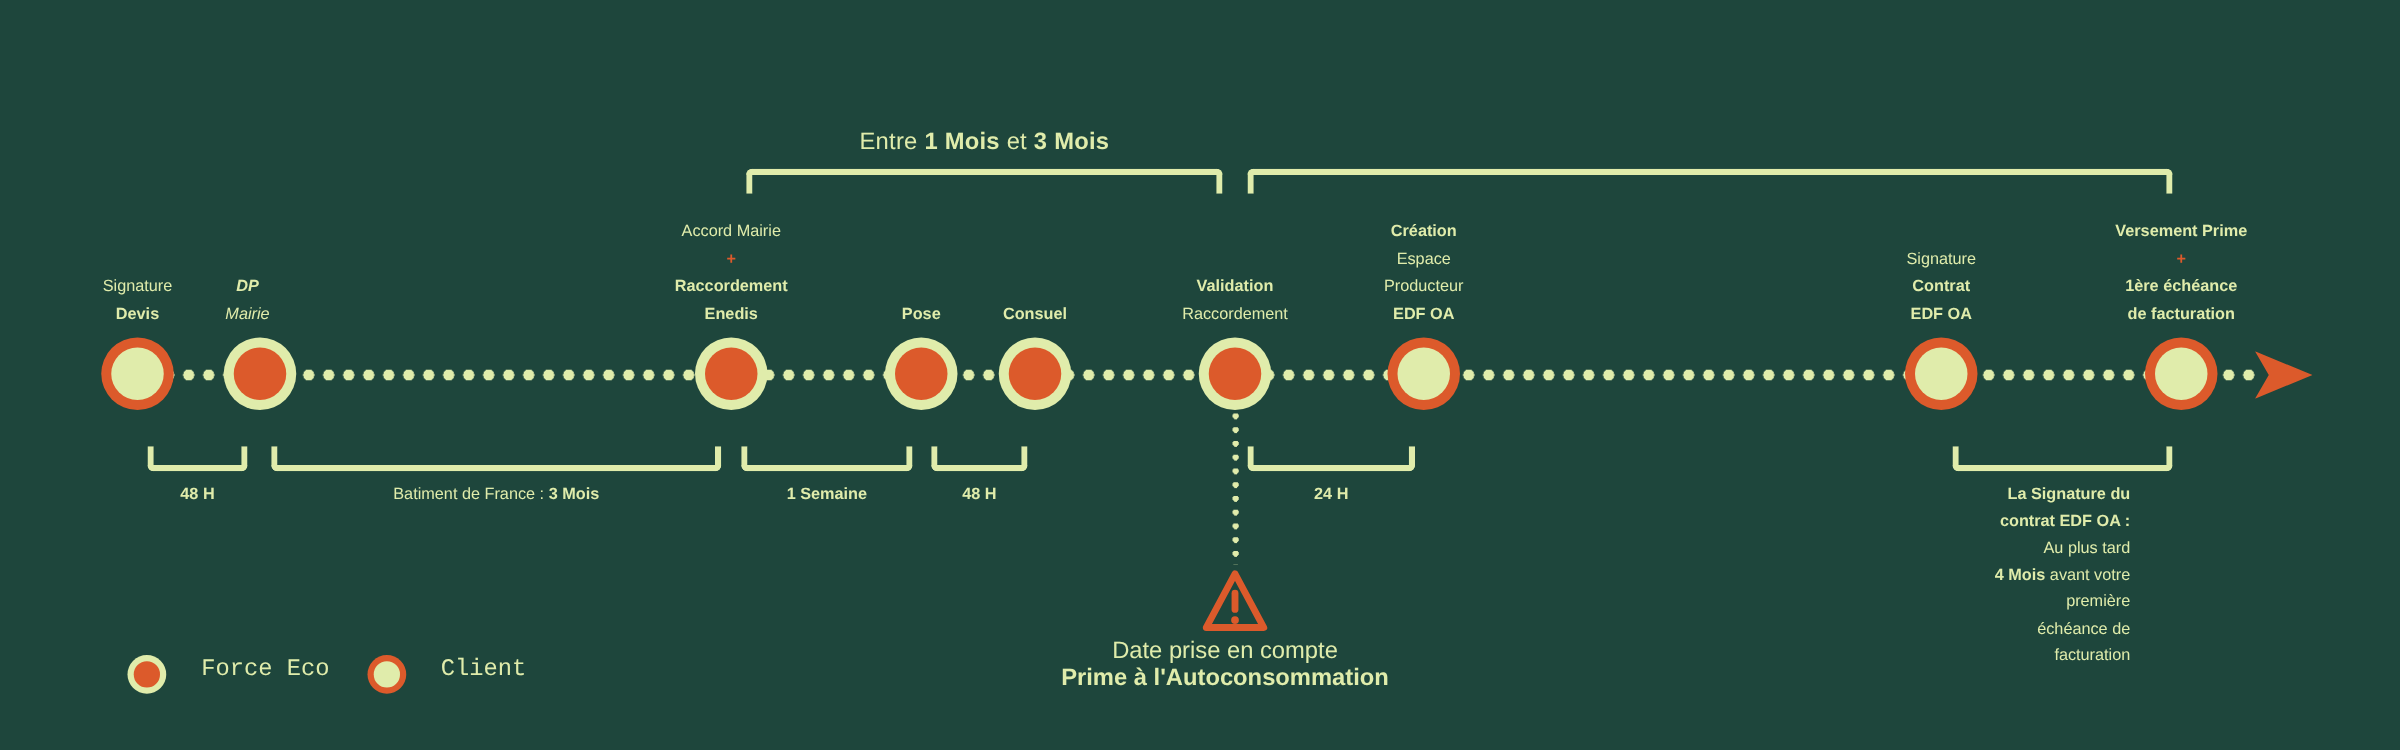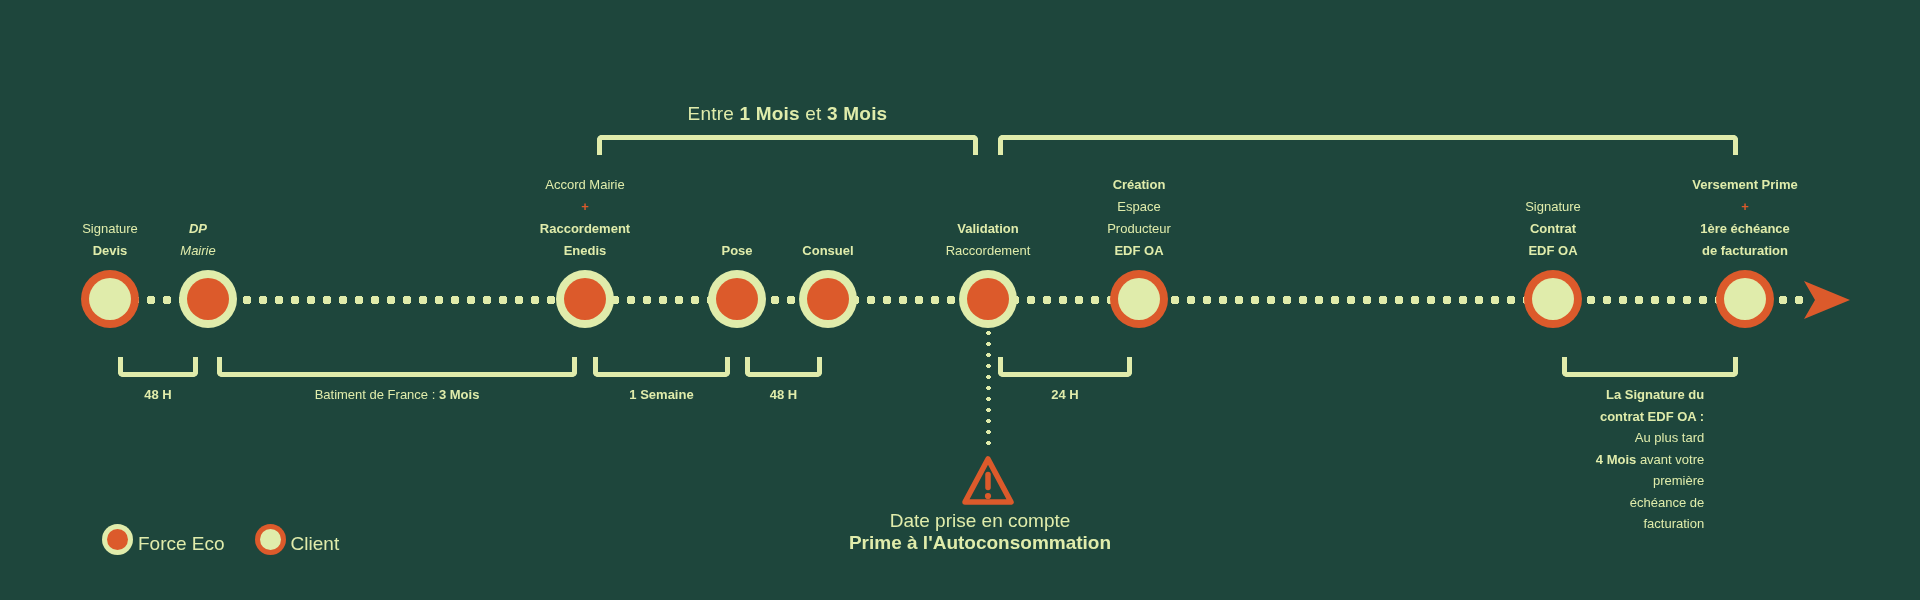--- a/index.html
+++ b/index.html
@@ -47,21 +47,21 @@
     background-image:radial-gradient(circle 2.5px at 2.5px 3px,var(--cream) 98%,transparent 100%);
     background-size:5px 11px;background-repeat:repeat-y;
   }
   .warning-svg{position:absolute;top:453px;}
   .warn-label{
     position:absolute;top:510px;transform:translateX(-50%);
     text-align:center;font-size:19px;line-height:22px;white-space:nowrap;
   }
   .arrow-svg{position:absolute;left:1804px;top:281px;}
   .legend{position:absolute;left:102px;top:524px;display:flex;gap:30px;align-items:center;}
-  .legend-item{display:flex;align-items:flex-end;gap:5px;font-size:19px;}
+  .legend-item{display:flex;align-items:flex-start;gap:28px;font-size:19px;font-family:Liberation Mono, monospace;}
   .legend-dot{position:relative;width:31px;height:31px;border-radius:50%;}
   .legend-dot .inner{position:absolute;inset:5px;border-radius:50%;}
   .legend-dot.force{background:var(--cream);}
   .legend-dot.force .inner{background:var(--orange);}
   .legend-dot.client{background:var(--orange);}
   .legend-dot.client .inner{background:var(--cream);}
 </style>
 </head>
 <body>
 

